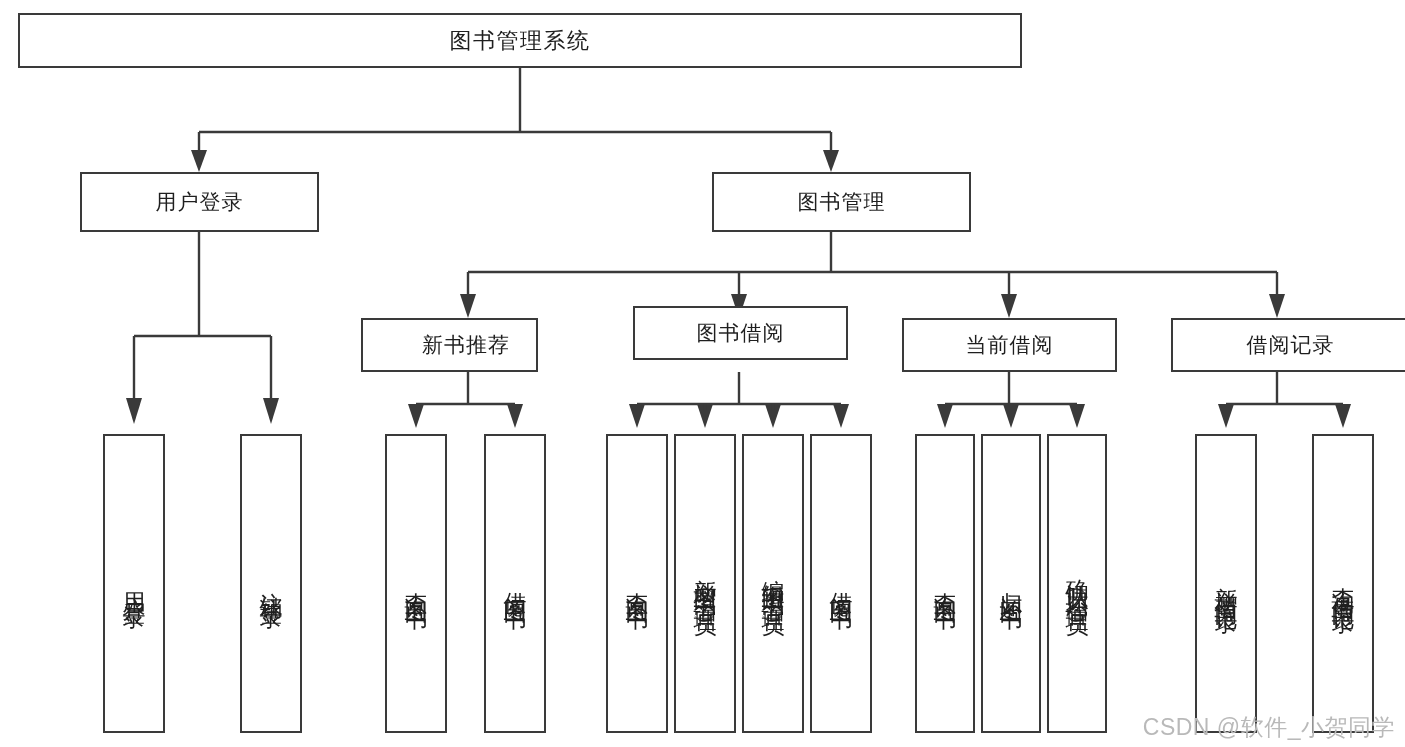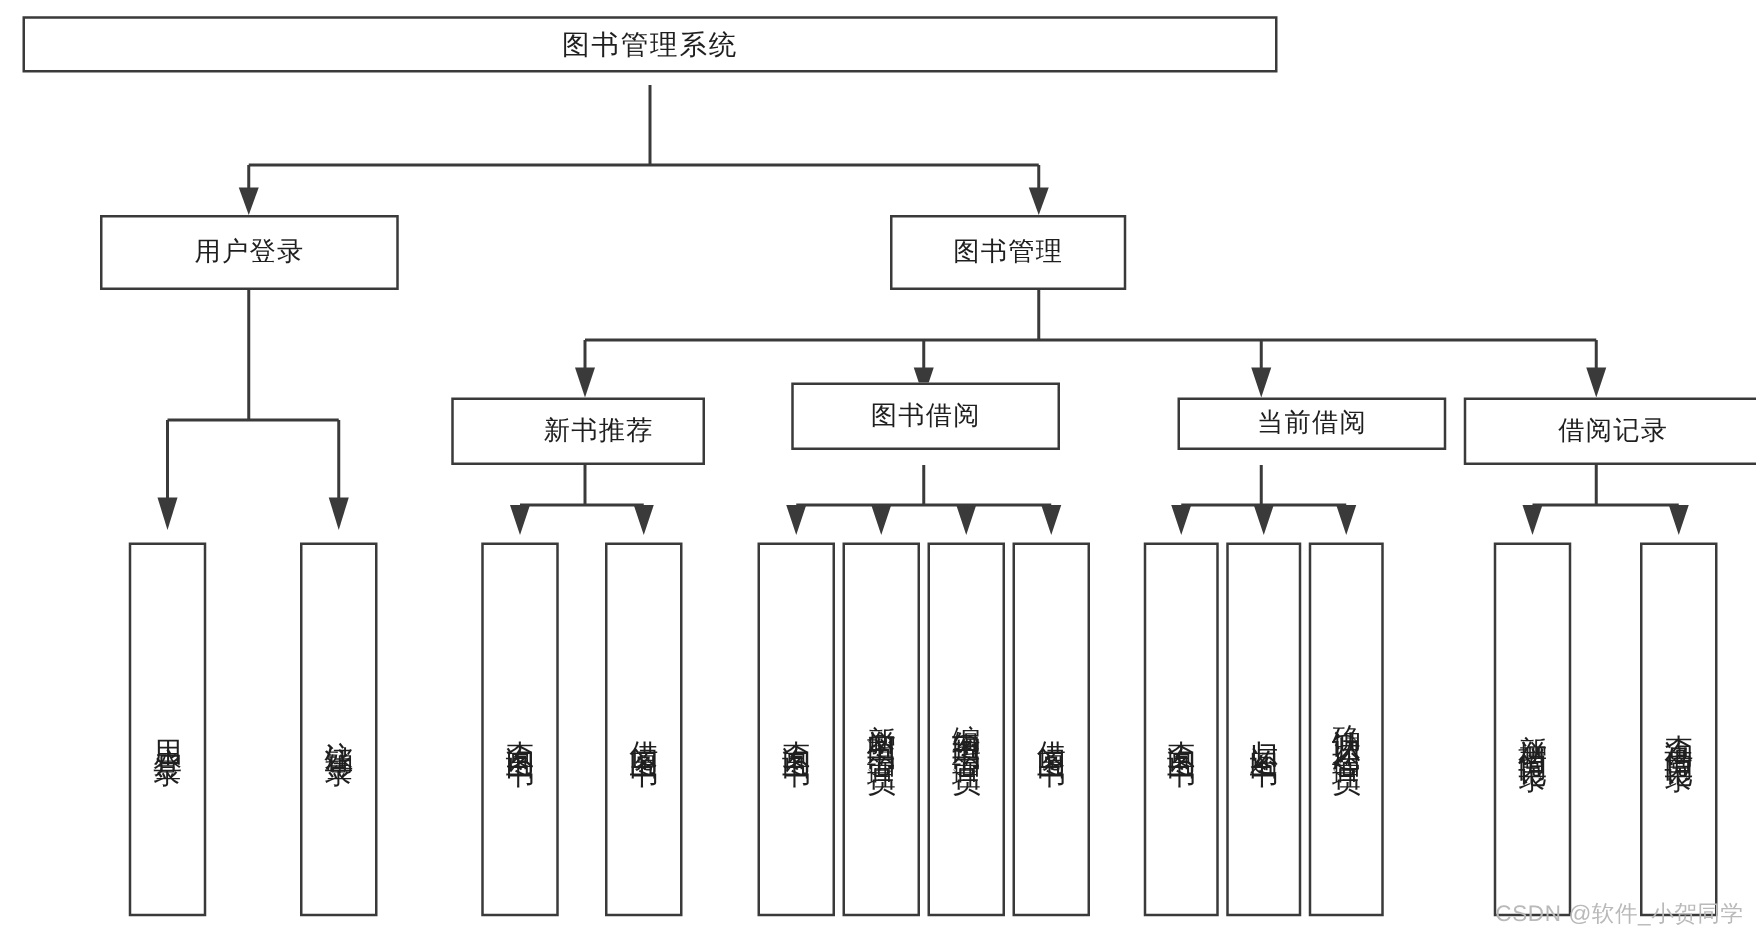--- a/index.html
+++ b/index.html
@@ -65,21 +65,21 @@
     stroke:#3a3a3a;
     stroke-width:2.4;
     fill:none;
   }
   #wires polygon{ fill:#3a3a3a; }
   
   #watermark{
     position:absolute;
     right:10px;
     bottom:4px;
-    font-size:18px;
+    font-size:23px;
     color:#b9b9b9;
     letter-spacing:0.5px;
     z-index:9;
     white-space:nowrap;
   }
 </style>
 </head>
 <body>
 
 <div id="canvas">
@@ -132,41 +132,41 @@
     <polygon points="937,404 953,404 945,428"></polygon>
     <polygon points="1003,404 1019,404 1011,428"></polygon>
     <polygon points="1069,404 1085,404 1077,428"></polygon>
 
     <line x1="1277" y1="372" x2="1277" y2="404"></line>
     <line x1="1226" y1="404" x2="1343" y2="404"></line>
     <polygon points="1218,404 1234,404 1226,428"></polygon>
     <polygon points="1335,404 1351,404 1343,428"></polygon>
   </svg>
 
-  <div class="node h root" style="left:18px;top:13px;width:1004px;height:45px;">
+  <div class="node h root" style="left:18px;top:13px;width:1004px;height:55px;">
     <span class="lbl">图书管理系统</span>
   </div>
 
   <div class="node h" style="left:80px;top:172px;width:239px;height:60px;">
     <span class="lbl">用户登录</span>
   </div>
 
-  <div class="node h" style="left:712px;top:172px;width:189px;height:60px;">
+  <div class="node h" style="left:712px;top:172px;width:259px;height:60px;">
     <span class="lbl">图书管理</span>
   </div>
 
-  <div class="node h" style="left:361px;top:318px;width:203px;height:54px;padding-left:33px;">
+  <div class="node h" style="left:361px;top:318px;width:177px;height:54px;padding-left:33px;">
     <span class="lbl">新书推荐</span>
   </div>
 
   <div class="node h" style="left:633px;top:306px;width:215px;height:54px;">
     <span class="lbl">图书借阅</span>
   </div>
 
-  <div class="node h" style="left:902px;top:318px;width:215px;height:42px;margin-left:40px;">
+  <div class="node h" style="left:902px;top:318px;width:215px;height:54px;">
     <span class="lbl">当前借阅</span>
   </div>
 
   <div class="node h" style="left:1171px;top:318px;width:239px;height:54px;">
     <span class="lbl">借阅记录</span>
   </div>
 
   <div class="node v" style="left:103px;top:434px;width:62px;height:299px;">
     <span class="lbl">用户登录</span>
   </div>

